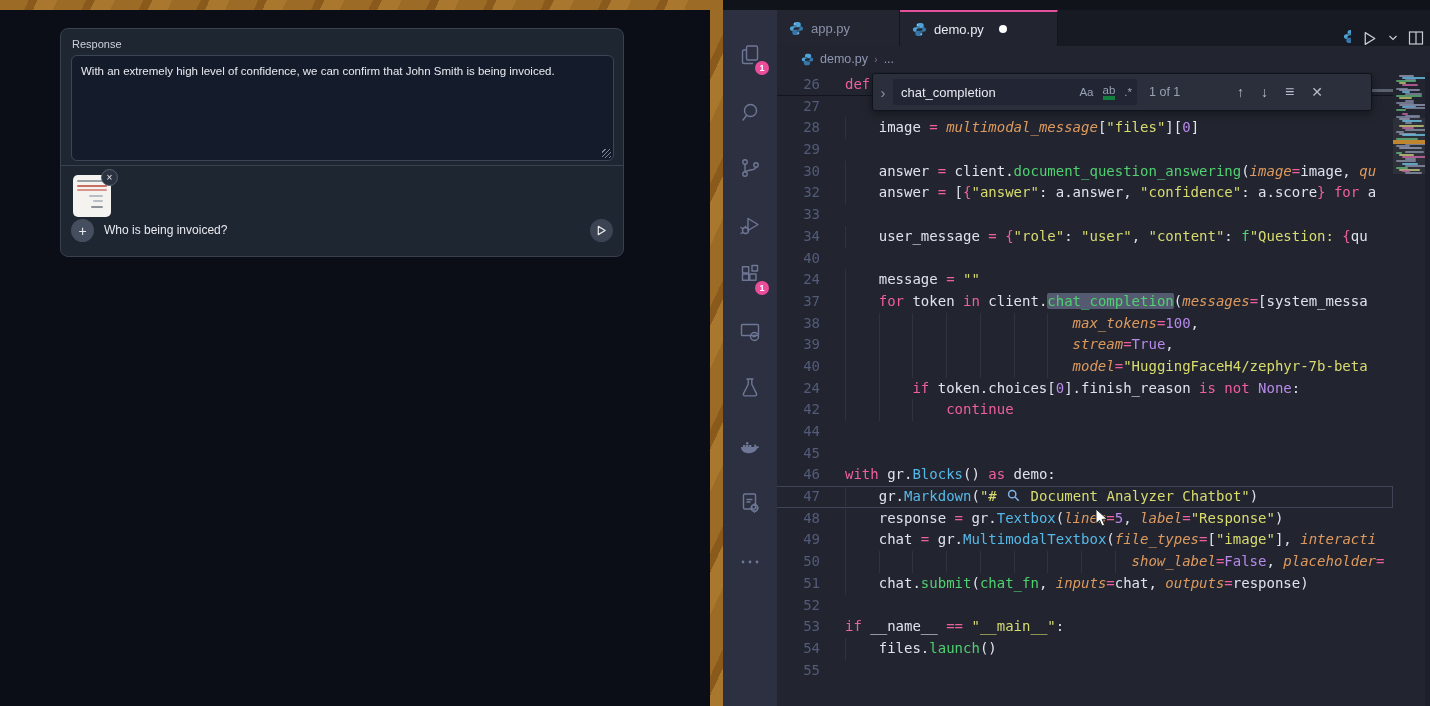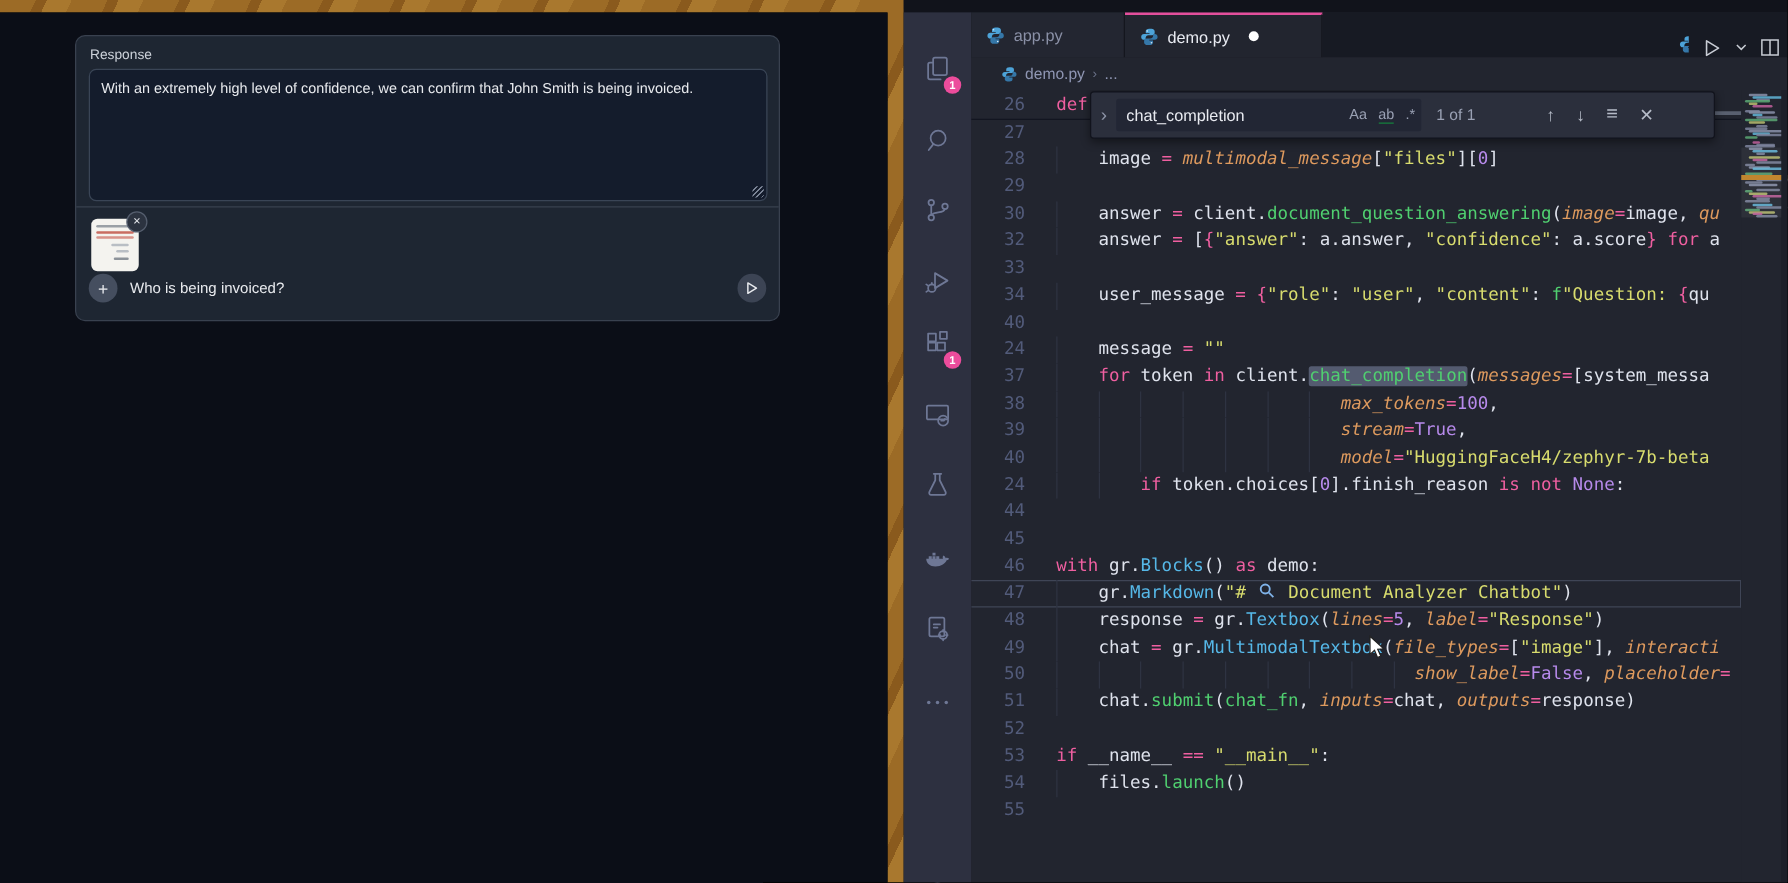--- a/index.html
+++ b/index.html
@@ -88,21 +88,21 @@
   
   .find { position:absolute; left:95px; top:1px; width:500px; height:38px; background:#2b2f3c;
           border:1px solid #11131c; border-radius:3px; box-shadow:0 2px 8px rgba(0,0,0,.45);
           z-index:5; display:flex; align-items:center; }
   .find .chev { width:20px; text-align:center; color:#8e95a8; font-size:15px; cursor:pointer; }
   .find-input { position:relative; width:244px; height:26px; background:#222634; border-radius:2px;
           display:flex; align-items:center; padding-left:8px; font-size:13px; color:#e8eaf0;
           font-family:"Liberation Sans", sans-serif; }
   .find-opts { position:absolute; right:5px; top:0; height:26px; display:flex; align-items:center; gap:9px;
           color:#9aa1b4; font-size:11.5px; }
-  .find-opts .ww { border-bottom:1px solid #15803d; }
+  .find-opts .ww { border-bottom:4px solid #15803d; }
   .find-count { margin-left:12px; font-size:12.5px; color:#9aa1b4; width:60px; }
   .find-btns { display:flex; align-items:center; gap:17px; margin-left:28px; color:#b6bcc8; font-size:14px; }
   .find-btns span { cursor:pointer; }
   .find-dash { position:absolute; left:595px; top:17px; width:21px; height:3px; background:#596070; z-index:4; }
 
   
   .minimap { position:absolute; left:616px; top:0; width:37px; height:634px; background:#22252f; z-index:6; }
   .mm-bar { position:absolute; height:2px; border-radius:1px; opacity:.85; }
   .mm-match { position:absolute; left:0; top:68px; width:100%; height:4px; background:#c0862f; }
   .mm-slider { position:absolute; left:0; top:46px; width:100%; height:56px; background:rgba(255,255,255,.05); }
@@ -343,20 +343,24 @@
             <span class="ln">39</span>
             <span class="ct"><span class="guide" style="left: 0ch;"></span><span class="guide" style="left: 4ch;"></span><span class="guide" style="left: 8ch;"></span><span class="guide" style="left: 12ch;"></span><span class="guide" style="left: 16ch;"></span><span class="guide" style="left: 20ch;"></span><span class="guide" style="left: 24ch;"></span><span class="tok-txt">                           </span><span class="tok-param">stream</span><span class="tok-kw">=</span><span class="tok-num">True</span><span class="tok-txt">,</span></span>
           </div>
           <div class="row">
             <span class="ln">40</span>
             <span class="ct"><span class="guide" style="left: 0ch;"></span><span class="guide" style="left: 4ch;"></span><span class="guide" style="left: 8ch;"></span><span class="guide" style="left: 12ch;"></span><span class="guide" style="left: 16ch;"></span><span class="guide" style="left: 20ch;"></span><span class="guide" style="left: 24ch;"></span><span class="tok-txt">                           </span><span class="tok-param">model</span><span class="tok-kw">=</span><span class="tok-str">"HuggingFaceH4/zephyr-7b-beta</span></span>
           </div>
           <div class="row">
             <span class="ln">24</span>
             <span class="ct"><span class="guide" style="left: 0ch;"></span><span class="guide" style="left: 4ch;"></span><span class="tok-txt">        </span><span class="tok-kw">if</span><span class="tok-txt"> token.choices[</span><span class="tok-num">0</span><span class="tok-txt">].finish_reason </span><span class="tok-kw">is</span><span class="tok-txt"> </span><span class="tok-kw">not</span><span class="tok-txt"> </span><span class="tok-num">None</span><span class="tok-txt">:</span></span>
+          </div>
+          <div class="row">
+            <span class="ln">42</span>
+            <span class="ct"><span class="guide" style="left: 0ch;"></span><span class="guide" style="left: 4ch;"></span><span class="guide" style="left: 8ch;"></span><span class="tok-txt">            </span><span class="tok-kw">continue</span></span>
           </div>
           <div class="row">
             <span class="ln">44</span>
           </div>
           <div class="row">
             <span class="ln">45</span>
             <span class="ct"></span>
           </div>
           <div class="row">
             <span class="ln">46</span>

